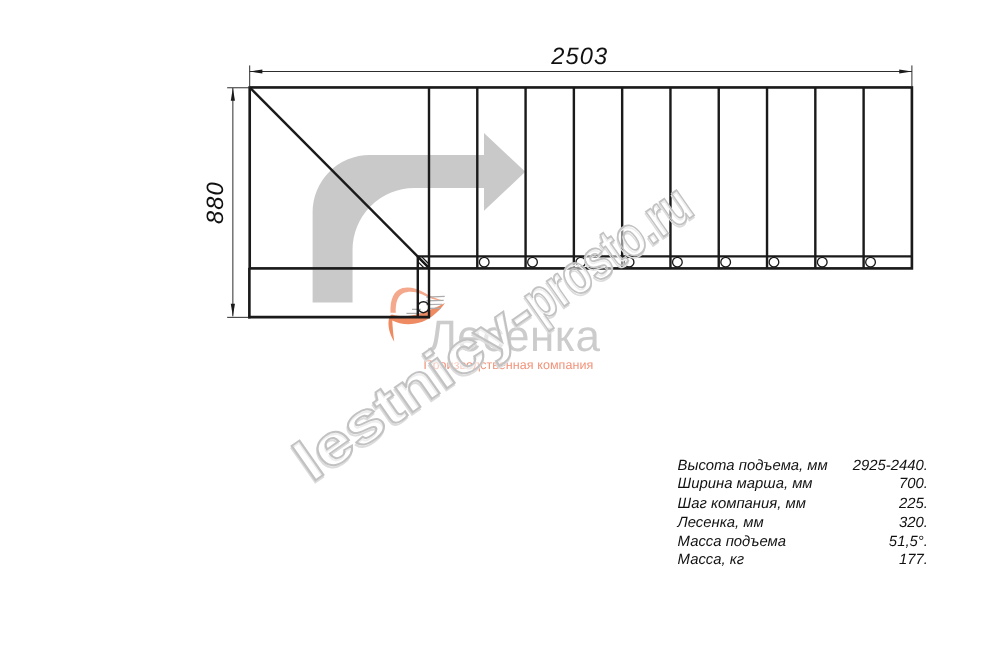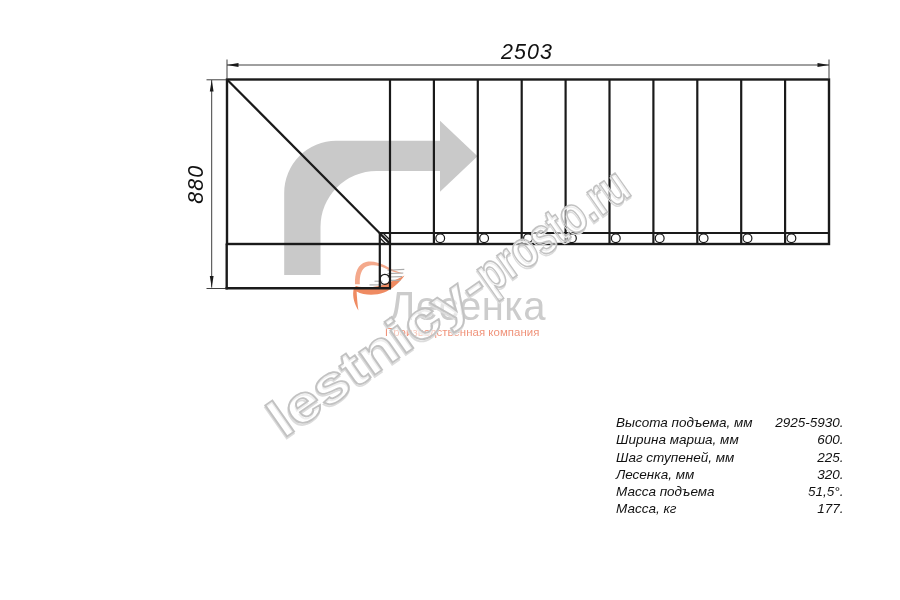--- a/index.html
+++ b/index.html
@@ -107,28 +107,28 @@
     <text x="251.5" y="1.5" textLength="174" lengthAdjust="spacingAndGlyphs" fill="none" stroke="#dcdcdc" stroke-width="1.6">prosto.ru</text>
     <text x="0" y="0" textLength="253" lengthAdjust="spacingAndGlyphs" fill="#ffffff" fill-opacity="0.5" stroke="#c2c2c2" stroke-width="1.7">lestnicy-</text>
     <text x="253" y="0" textLength="174" lengthAdjust="spacingAndGlyphs" fill="#ffffff" fill-opacity="0.5" stroke="#c2c2c2" stroke-width="1.7">prosto.ru</text>
   </g>
 </svg>
 
 
 <div style="position:absolute; left:616px; top:414px; width:227.5px; font-size:13.5px; font-style:italic; color:#111; line-height:17.3px; white-space:nowrap;">
   <div>
         <span style="float:left;">Высота подъема, мм</span>
-        <span style="float:right;">2925-5930.</span>
+        <span style="float:right;">2925-2440.</span>
       </div>
   <div style="clear:both;">
         <span style="float:left;">Ширина марша, мм</span>
-        <span style="float:right;">600.</span>
+        <span style="float:right;">700.</span>
       </div>
   <div style="clear:both;">
-        <span style="float:left;">Шаг ступеней, мм</span>
+        <span style="float:left;">Шаг компания, мм</span>
         <span style="float:right;text-align:center;">225.</span>
       </div>
   <div style="clear:both;">
         <span style="float:left;">Лесенка, мм</span>
         <span style="float:right;">320.</span>
       </div>
   <div style="clear:both;">
         <span style="float:left;">Масса подъема</span>
         <span style="float:right;">51,5°.</span>
       </div>

